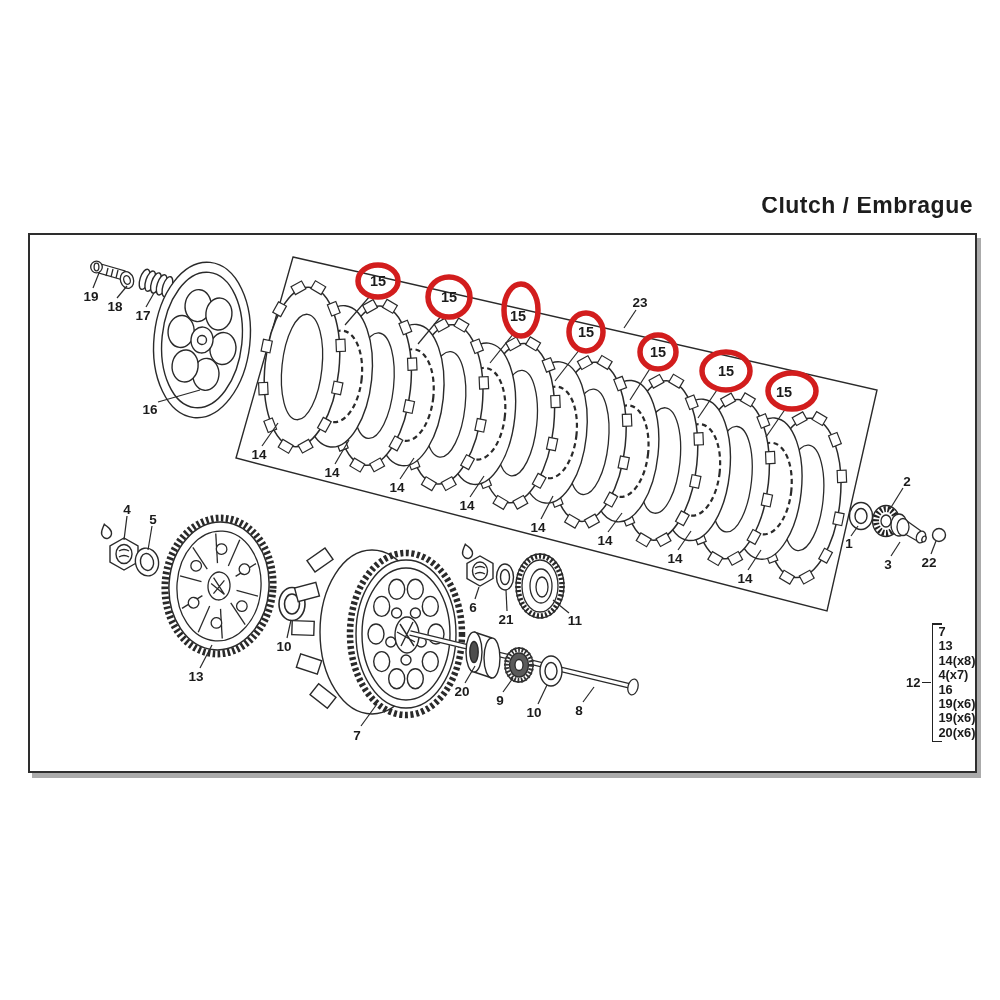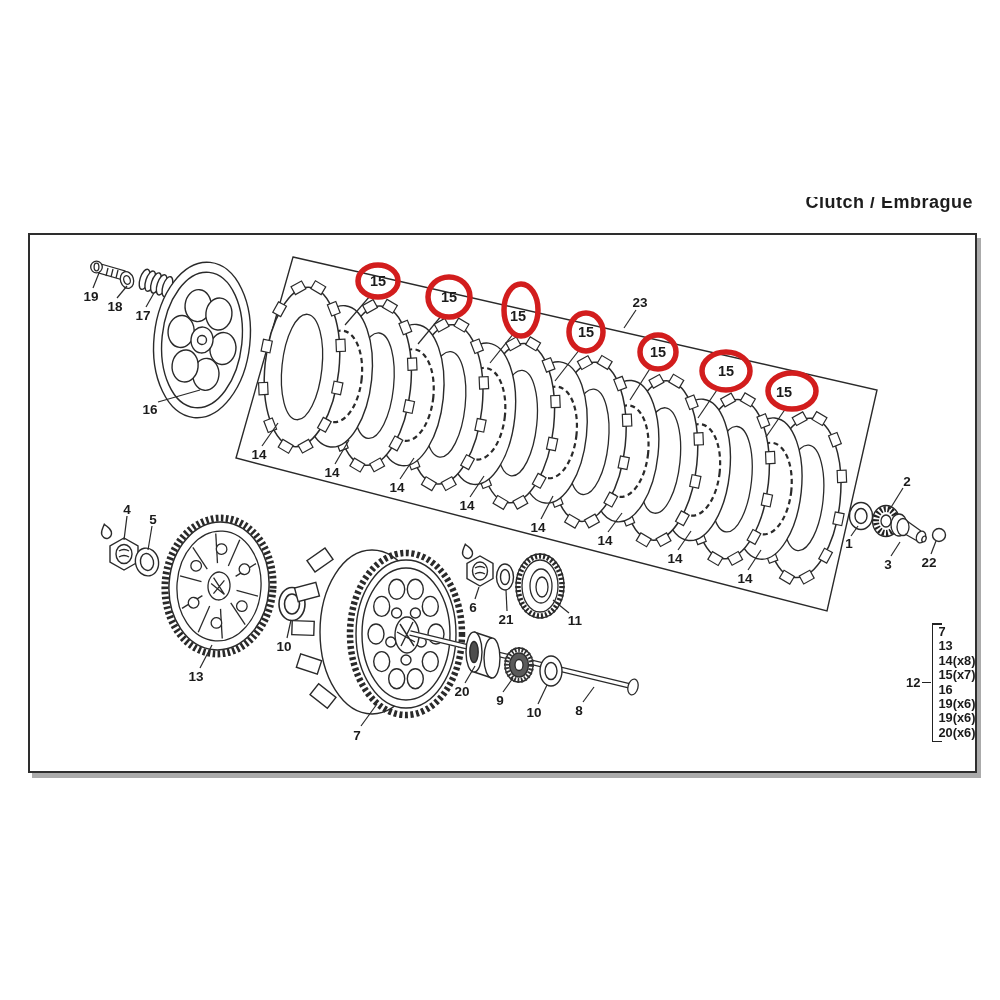--- a/index.html
+++ b/index.html
@@ -1,19 +1,19 @@
 <!DOCTYPE html>
 <html><head>
 <meta charset="utf-8">
 <style>
   html,body{margin:0;padding:0;background:#fff;}
   .page{position:relative;width:1000px;height:1000px;background:#fff;overflow:hidden;
         font-family:"Liberation Sans",sans-serif;}
   .title-clip{position:absolute;top:197px;right:27px;height:27px;overflow:hidden;}
-  .title-clip span{display:block;margin-top:-5px;font-size:18px;font-weight:700;
+  .title-clip span{display:block;margin-top:-5px;font-size:23px;font-weight:700;
         color:#1d1d1d;letter-spacing:.5px;white-space:nowrap;}
   .frame{position:absolute;left:28px;top:233px;width:945px;height:536px;
         border:2.4px solid #2e2e2e;box-shadow:4px 5px 0 #ababab;background:transparent;}
   svg.diagram{position:absolute;left:0;top:0;width:1000px;height:1000px;}
   svg text{font:600 13.5px "Liberation Sans",sans-serif;fill:#1b1b1b;}
   svg text.oval-label{font:700 14.5px "Liberation Sans",sans-serif;}
   .legend{position:absolute;left:862px;top:623px;display:flex;align-items:center;}
   .legend .ptr{font-size:13px;font-weight:600;color:#1b1b1b;margin-left:44px;}
   .legend .dash{width:9px;height:0;border-top:1.4px solid #222;margin:0 1px 0 2px;}
   .legend .bracket{position:relative;border-left:1.7px solid #222;padding:2px 0 2px 5px;}
@@ -486,21 +486,21 @@
   </svg>
 
   <div class="legend">
     <span class="ptr">12</span>
     <div class="dash"></div>
     <div class="bracket">
       <ul>
           <li>7</li>
           <li>13</li>
           <li>14(x8)</li>
-          <li>15(x7)</li>
+          <li>4(x7)</li>
           <li>16</li>
           <li>19(x6)</li>
           <li>19(x6)</li>
           <li>20(x6)</li>
         </ul>
     </div>
   </div>
 
 </div>
 

